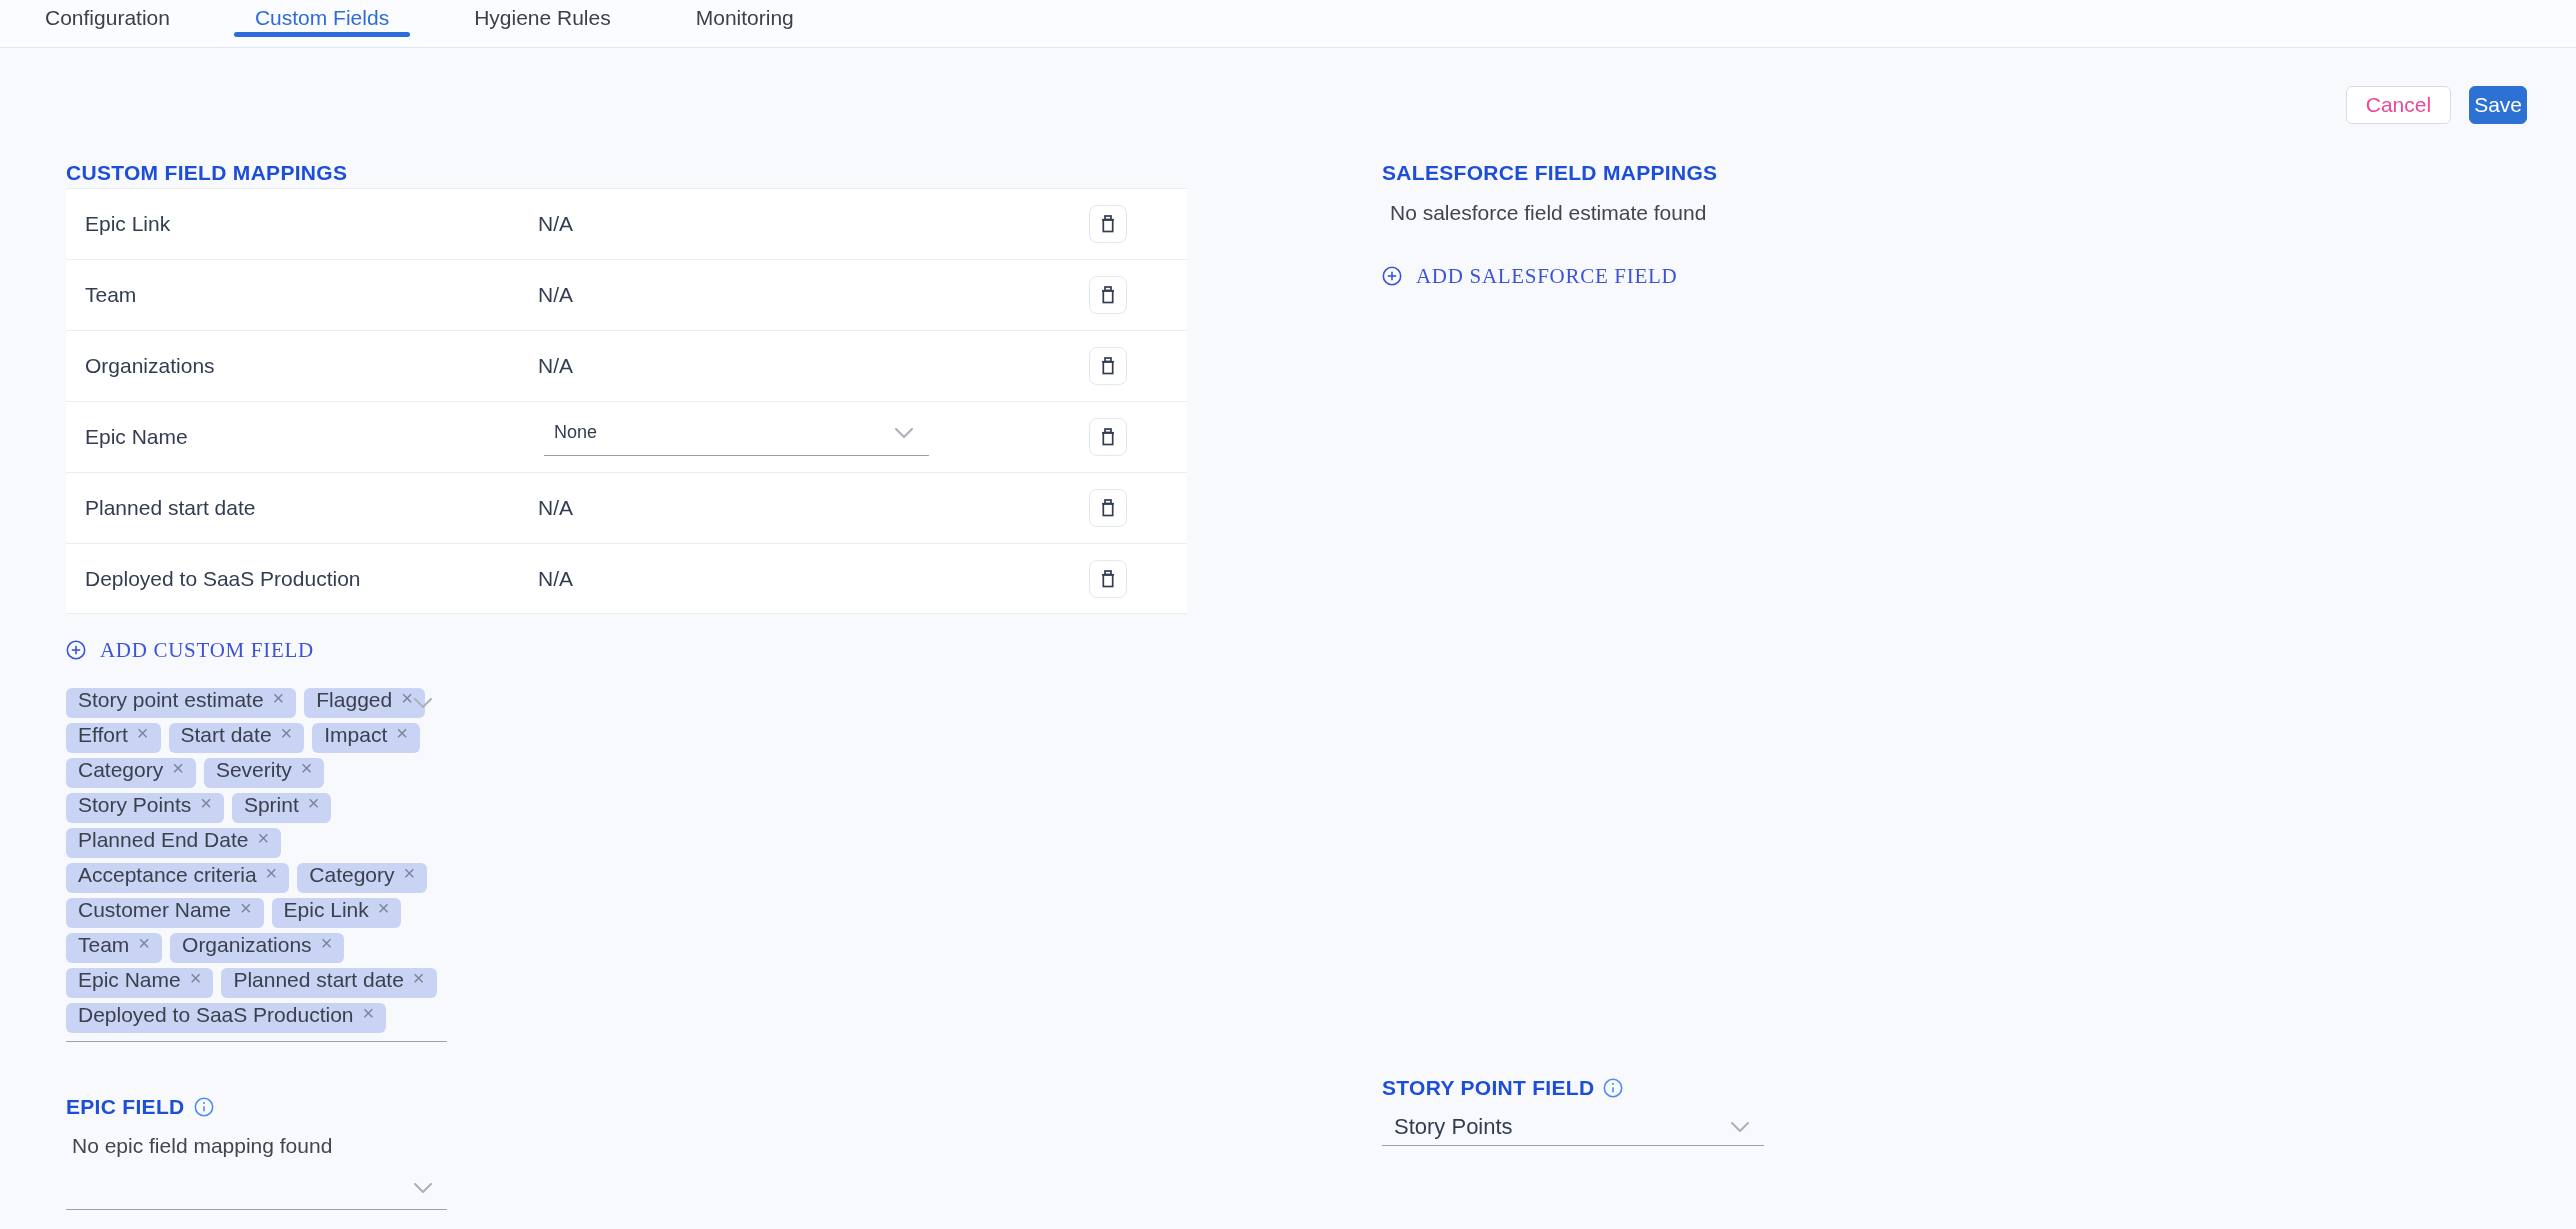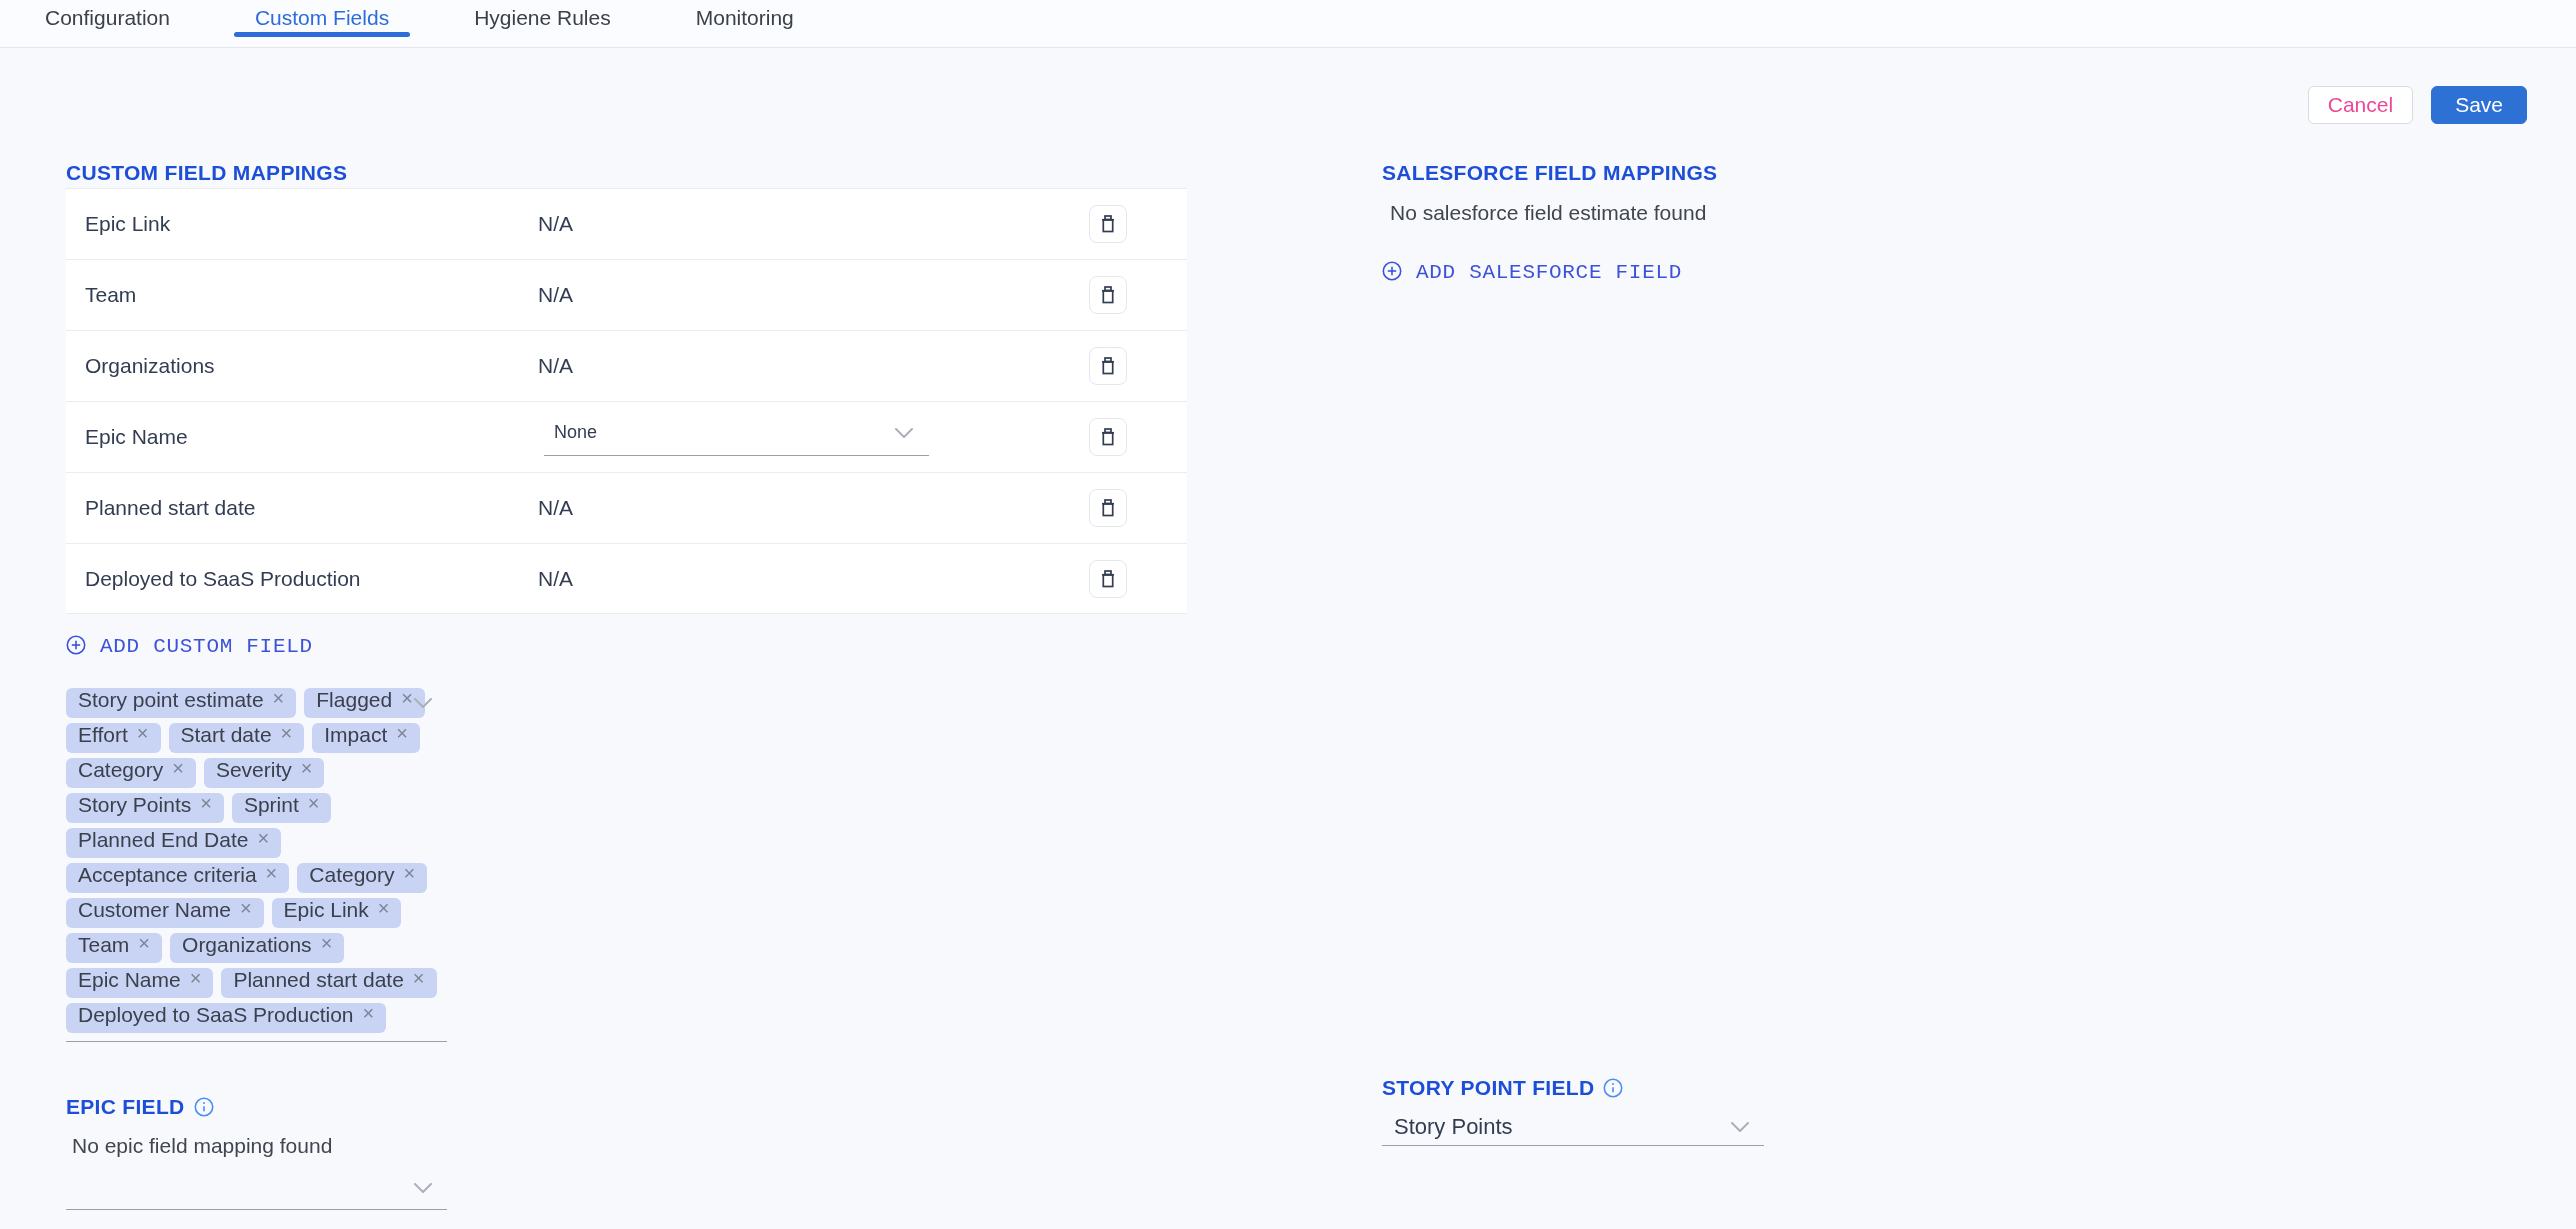--- a/index.html
+++ b/index.html
@@ -31,21 +31,21 @@
   }
 
   
   .actionbar { position: absolute; top: 86px; right: 49px; display: flex; gap: 18px; }
   .btn {
     height: 38px; border-radius: 6px; font-size: 21px;
     display: flex; align-items: center; cursor: pointer;
     font-family: "Liberation Sans", sans-serif;
   }
   .btn-cancel { background: #fff; border: 1px solid #d8dce3; color: #ec4899; padding: 0 19px; }
-  .btn-save { background: var(--accent-blue, #2e71d4); border: 1px solid var(--accent-blue, #2e71d4); color: #fff; padding: 0 23px; }
+  .btn-save { background: var(--accent-blue, #2e71d4); border: 1px solid var(--accent-blue, #2e71d4); color: #fff; padding: 0 4px; }
 
   
   .left-col  { position: absolute; left: 66px;  top: 158px; width: 1121px; }
   .right-col { position: absolute; left: 1382px; top: 158px; width: 798px; }
   .story-group { position: absolute; left: 1382px; top: 1073px; width: 382px; }
 
   .section-title {
     margin: 0; font-size: 21px; font-weight: 700; color: #1d4ed8;
     letter-spacing: 0.3px; line-height: 30px;
     display: flex; align-items: center; gap: 9px;
@@ -68,24 +68,24 @@
   }
   .vselect .chev { position: absolute; right: 16px; top: 50%; transform: translateY(-50%); line-height: 0; }
   .trash-btn {
     margin-left: auto; margin-right: 60px; width: 38px; height: 38px;
     border: 1px solid #e4e7ec; border-radius: 8px; background: #fff;
     display: flex; align-items: center; justify-content: center; cursor: pointer; padding: 0;
   }
 
   
   .add-link {
-    margin-top: 21px; height: 30px; display: inline-flex; align-items: flex-start; gap: 14px;
+    margin-top: 21px; height: 30px; display: inline-flex; align-items: center; gap: 14px;
     color: var(--link-blue, #3c52d9); font-size: 21px; letter-spacing: 0.7px; font-weight: 500;
     background: none; border: none; cursor: pointer; padding: 0;
-    font-family: Liberation Mono, monospace;
+    font-family: Liberation Serif, serif;
   }
   .right-col .add-link { margin-top: 36px; }
   .icon { display: inline-flex; line-height: 0; }
 
   
   .chips-select {
     position: relative; margin-top: 23px; width: 381px;
     padding-bottom: 8px; border-bottom: 1px solid #98a0ac;
   }
   .chip-row { display: flex; margin-bottom: 5px; white-space: nowrap; }

